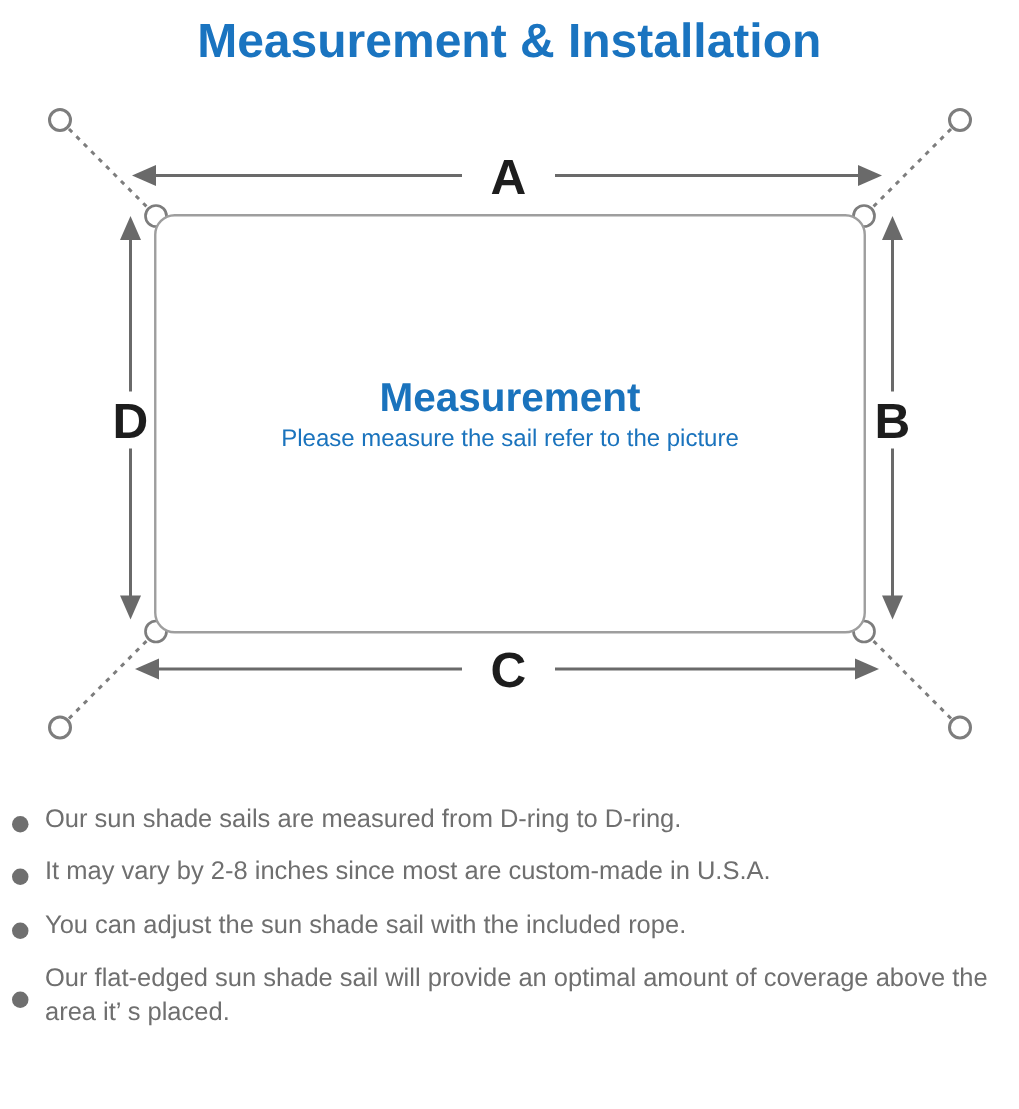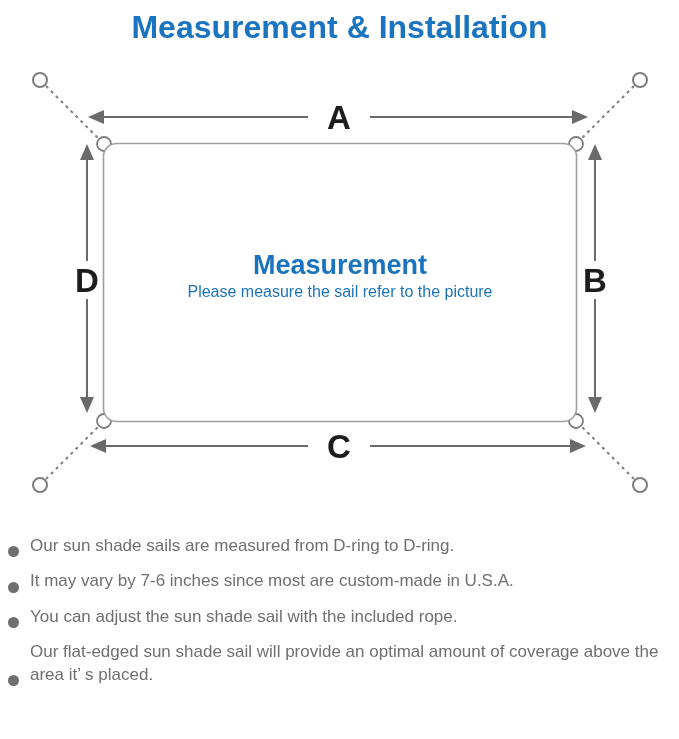--- a/index.html
+++ b/index.html
@@ -24,21 +24,21 @@
   }
 
   .diagram-wrap { width: 679px; height: 475px; }
   .diagram-wrap svg { display: block; }
 
   .bullet-list {
     padding: 5px 14px 0 8px;
   }
   .bullet-item {
     display: flex;
-    align-items: flex-end;
+    align-items: center;
     margin-bottom: 13px;
     color: #6f6f6f;
     font-size: 17px;
     line-height: 1.32;
   }
   .bullet-dot {
     flex: 0 0 auto;
     width: 11px; height: 11px;
     border-radius: 50%;
     background: #6f6f6f;
@@ -119,21 +119,21 @@
     </svg>
   </div>
 
   <div class="bullet-list">
     <div class="bullet-item">
       <span class="bullet-dot"></span>
       <span class="bullet-text">Our sun shade sails are measured from D-ring to D-ring.</span>
     </div>
     <div class="bullet-item">
       <span class="bullet-dot"></span>
-      <span class="bullet-text">It may vary by 7-6 inches since most are custom-made in U.S.A.</span>
+      <span class="bullet-text">It may vary by 2-8 inches since most are custom-made in U.S.A.</span>
     </div>
     <div class="bullet-item">
       <span class="bullet-dot"></span>
       <span class="bullet-text">You can adjust the sun shade sail with the included rope.</span>
     </div>
     <div class="bullet-item">
       <span class="bullet-dot"></span>
       <span class="bullet-text">Our flat-edged sun shade sail will provide an optimal amount of coverage above the area it’ s placed.</span>
     </div>
   </div>

